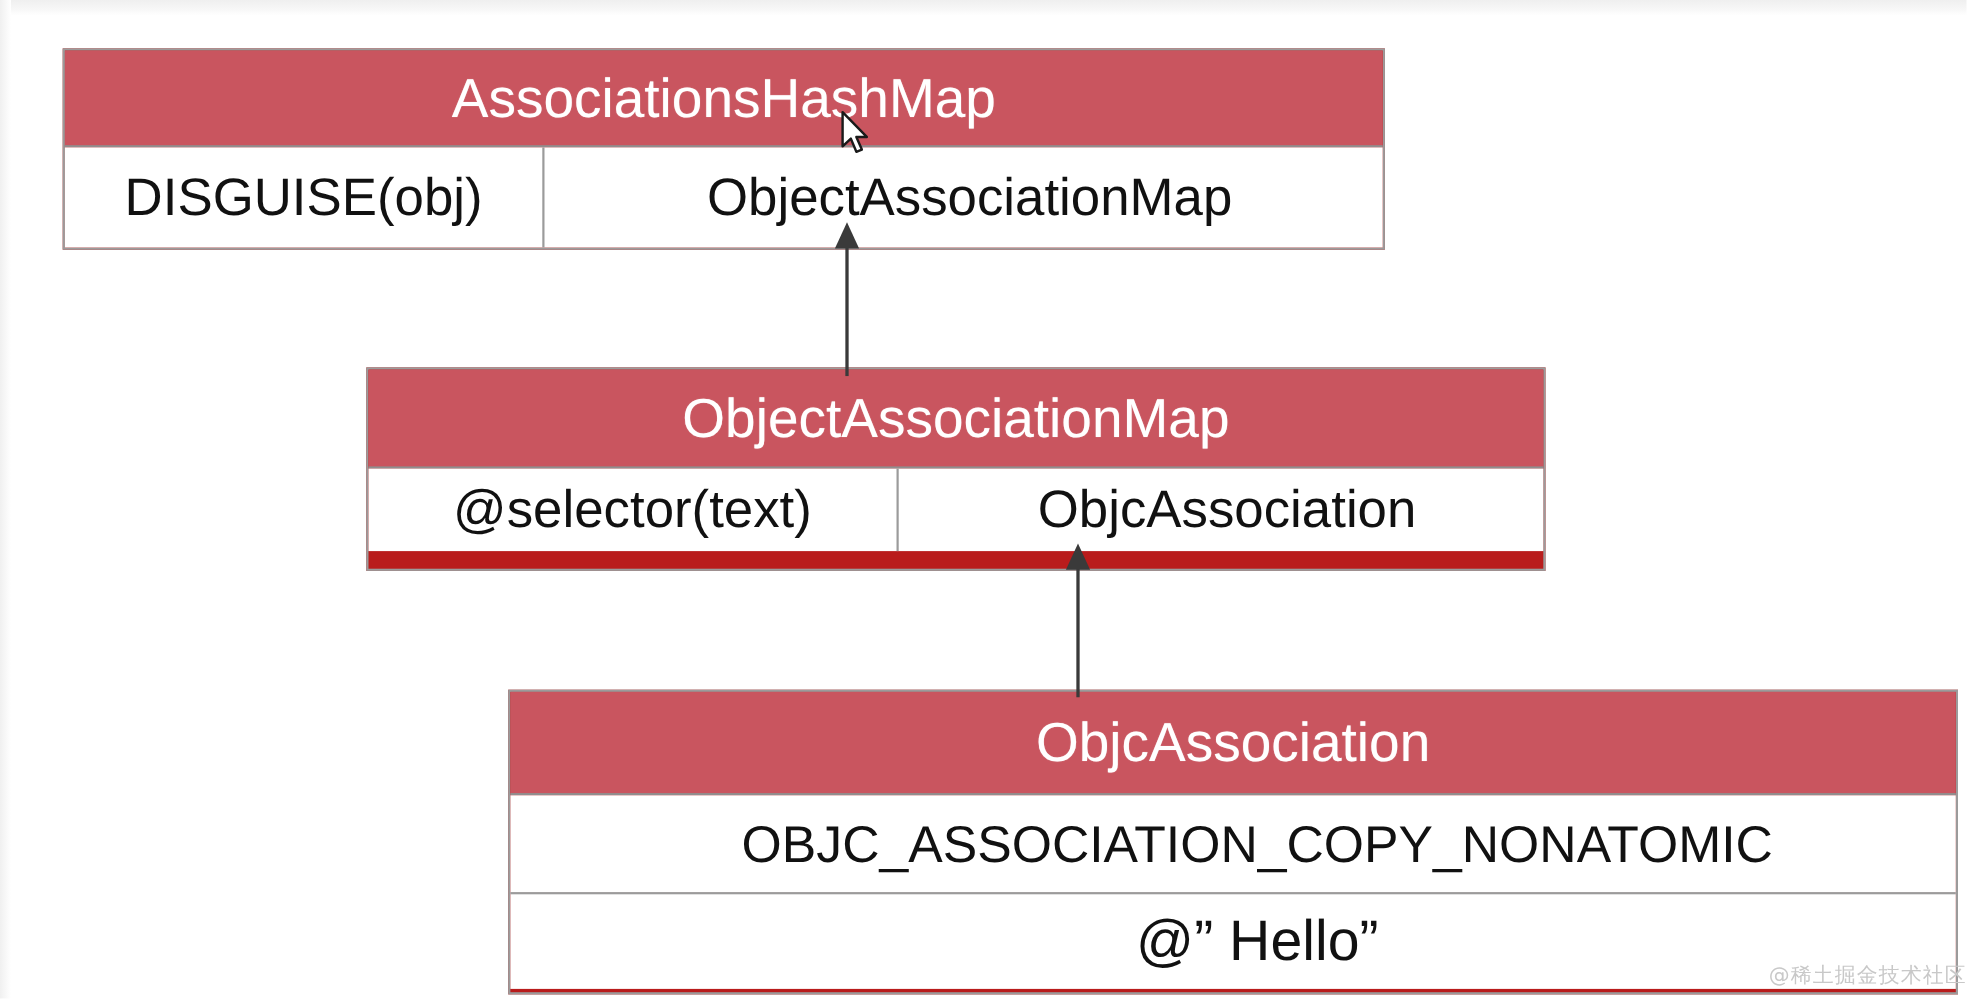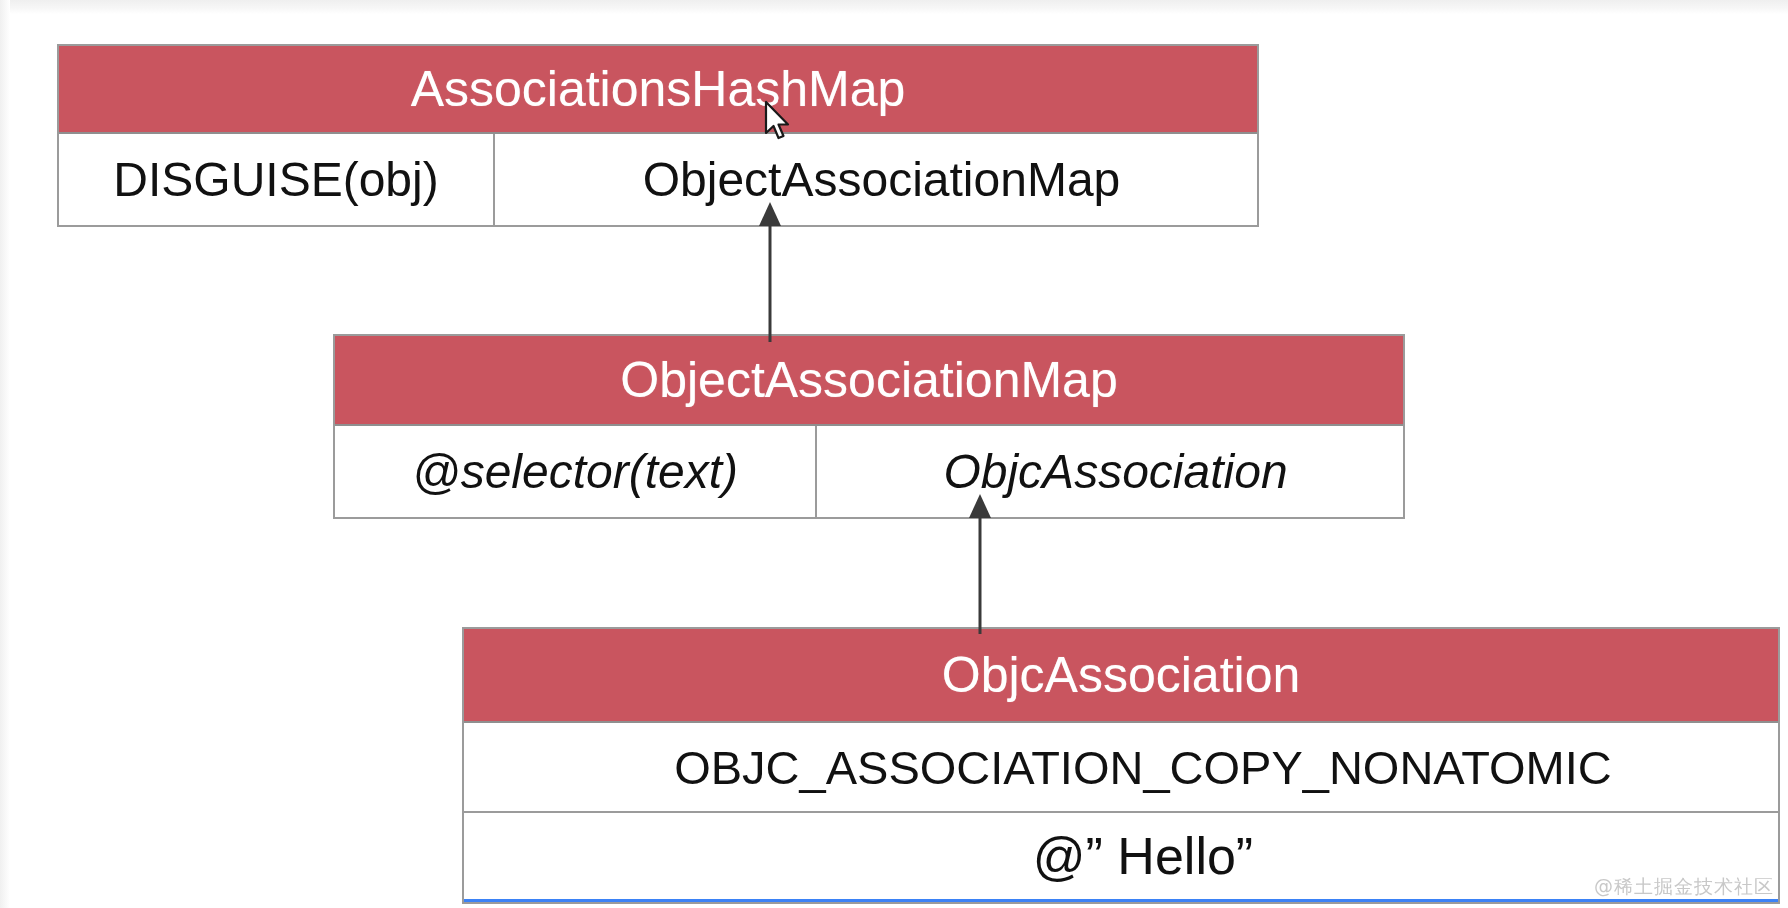--- a/index.html
+++ b/index.html
@@ -27,21 +27,21 @@
   .left-band {
     position: absolute;
     left: 0; top: 0;
     width: 10px; height: 908px;
     background: linear-gradient(to right, #f0f0f0 0%, #ffffff 100%);
   }
 
   .uml-box {
     position: absolute;
     box-sizing: border-box;
-    background: #3b82f6;
+    background: #b91c1c;
     border: 2px solid #9b9b9b;
   }
   .uml-header {
     box-sizing: border-box;
     width: 100%;
     background: #c9555f;
     color: #ffffff;
     display: flex;
     align-items: center;
     justify-content: center;
@@ -89,21 +89,21 @@
 
   
   #box-object-association-map {
     left: 333px; top: 334px;
     width: 1072px; height: 185px;
   }
   #box-object-association-map .uml-header {
     height: 90px;
     font-size: 50px;
   }
-  #box-object-association-map .uml-row { height: 91px; font-style: italic; }
+  #box-object-association-map .uml-row { height: 75px; }
   #box-object-association-map .cell.c0 { width: 487px; font-size: 48px; }
   #box-object-association-map .cell.c1 { width: 581px; font-size: 48px; }
 
   
   #box-objc-association {
     left: 462px; top: 627px;
     width: 1318px; height: 277px;
   }
   #box-objc-association .uml-header {
     height: 94px;
@@ -135,21 +135,21 @@
     position: absolute;
     left: 762px;
     top: 100px;
     width: 30px;
     height: 44px;
   }
 
   
   #watermark {
     position: absolute;
-    right: 14px;
+    right: 0;
     bottom: 8px;
     font-size: 19px;
     color: #c8c8c8;
     font-family: "DejaVu Sans", sans-serif;
     letter-spacing: 1px;
     user-select: none;
   }
 </style>
 </head>
 <body>

